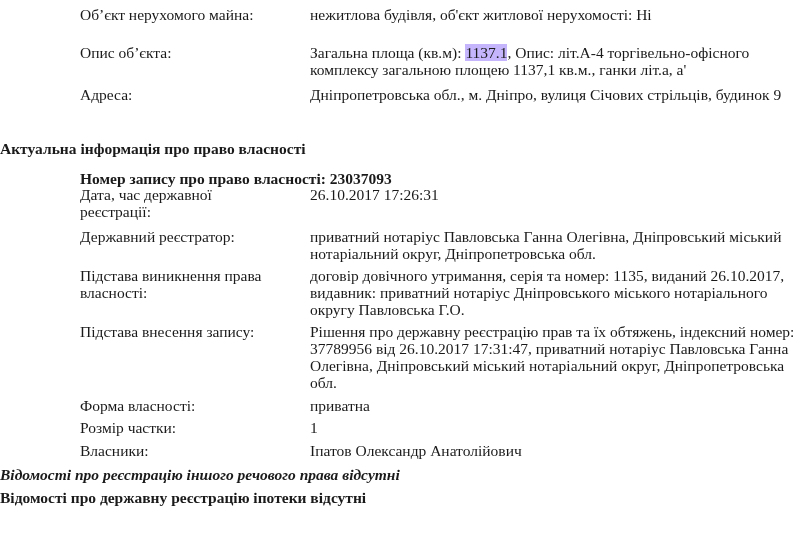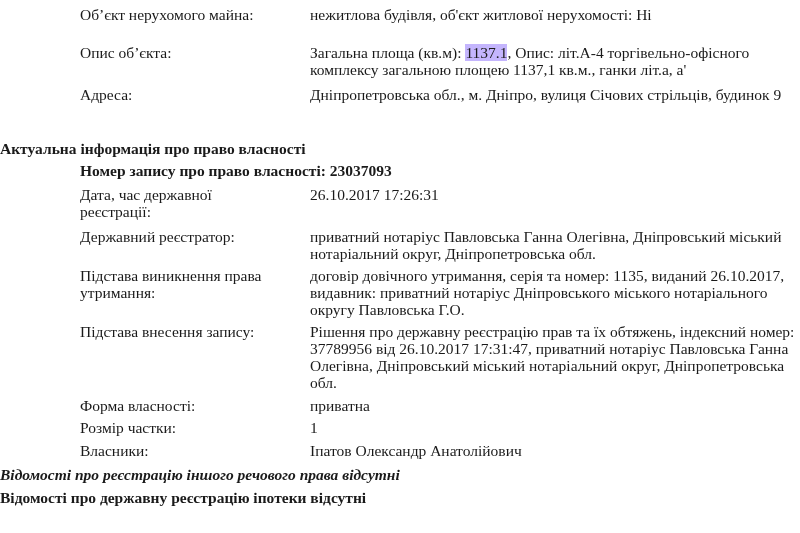--- a/index.html
+++ b/index.html
@@ -30,34 +30,34 @@
     <div class="label">Опис об’єкта:</div>
     <div class="value"><span>Загальна площа (кв.м): </span><span class="hl">1137.1</span><span>, Опис: літ.А-4 торгівельно-офісного комплексу загальною площею 1137,1 кв.м., ганки літ.а, а'</span></div>
   </div>
 
   <div class="row" style="top:86px;">
     <div class="label">Адреса:</div>
     <div class="value">Дніпропетровська обл., м. Дніпро, вулиця Січових стрільців, будинок 9</div>
   </div>
 
   <div class="heading" style="top:140px;">Актуальна інформація про право власності</div>
-  <div class="subhead" style="top:162px;text-align:right;">Номер запису про право власності: 23037093</div>
+  <div class="subhead" style="top:170px;text-align:right;">Номер запису про право власності: 23037093</div>
 
   <div class="row" style="top:186px;">
     <div class="label">Дата, час державної реєстрації:</div>
     <div class="value">26.10.2017 17:26:31</div>
   </div>
 
   <div class="row" style="top:228px;">
     <div class="label">Державний реєстратор:</div>
     <div class="value">приватний нотаріус Павловська Ганна Олегівна, Дніпровський міський нотаріальний округ, Дніпропетровська обл.</div>
   </div>
 
   <div class="row" style="top:267px;">
-    <div class="label">Підстава виникнення права утримання:</div>
+    <div class="label">Підстава виникнення права власності:</div>
     <div class="value">договір довічного утримання, серія та номер: 1135, виданий 26.10.2017, видавник: приватний нотаріус Дніпровського міського нотаріального округу Павловська Г.О.</div>
   </div>
 
   <div class="row" style="top:323px;">
     <div class="label">Підстава внесення запису:</div>
     <div class="value">Рішення про державну реєстрацію прав та їх обтяжень, індексний номер: 37789956 від 26.10.2017 17:31:47, приватний нотаріус Павловська Ганна Олегівна, Дніпровський міський нотаріальний округ, Дніпропетровська обл.</div>
   </div>
 
   <div class="row" style="top:397px;">
     <div class="label">Форма власності:</div>

